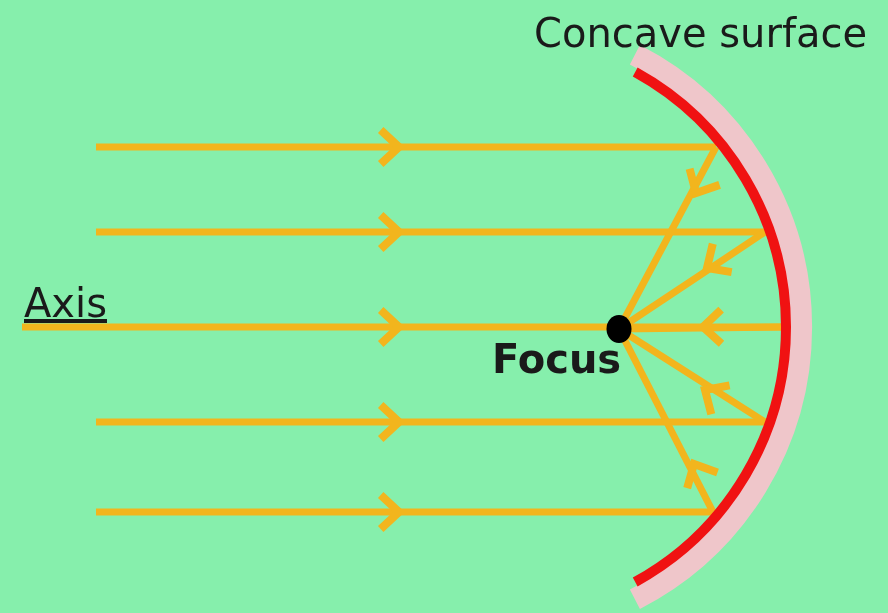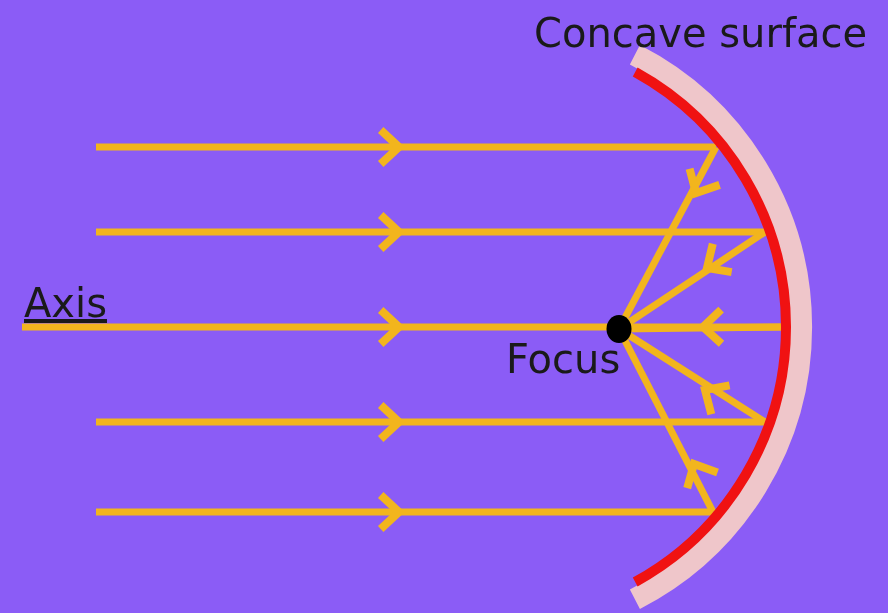--- a/index.html
+++ b/index.html
@@ -5,39 +5,39 @@
   html, body {
     margin: 0;
     padding: 0;
     background: #ffffff;
     font-family: "DejaVu Sans", "Liberation Sans", sans-serif;
   }
   .canvas {
     position: relative;
     width: 888px;
     height: 613px;
-    background: #8b5cf6;
+    background: #86efac;
     overflow: hidden;
   }
   .canvas svg {
     position: absolute;
     left: 0;
     top: 0;
   }
   .diagram-label {
     position: absolute;
     color: #1a1a1a;
     font-size: 40px;
     line-height: 1.18;
     white-space: nowrap;
     letter-spacing: 0px;
   }
   .label-title  { left: 534px; top: 10px;  }
   .label-axis   { left: 24px;  top: 280px; text-decoration: underline; }
-  .label-focus  { left: 506px; top: 336px; }
+  .label-focus  { left: 492px; top: 336px; font-weight: bold; }
 </style>
 </head>
 <body>
 
 <div class="canvas">
   <svg id="diagram-svg" width="888" height="613" viewBox="0 0 888 613">
       <path d="M 634.9 54.8 A 306 306 0 0 1 634.9 599.2" fill="none" stroke="#EFC6CA" stroke-width="22" stroke-linecap="butt"></path>
       <line x1="96" y1="147" x2="716" y2="147" stroke="#F2B51D" stroke-width="7" stroke-linecap="butt"></line>
       <polyline points="380.7,164.0 399,147 380.7,130.0" fill="none" stroke="#F2B51D" stroke-width="8" stroke-linecap="butt" stroke-linejoin="miter"></polyline>
       <line x1="96" y1="232" x2="765" y2="232" stroke="#F2B51D" stroke-width="7" stroke-linecap="butt"></line>

